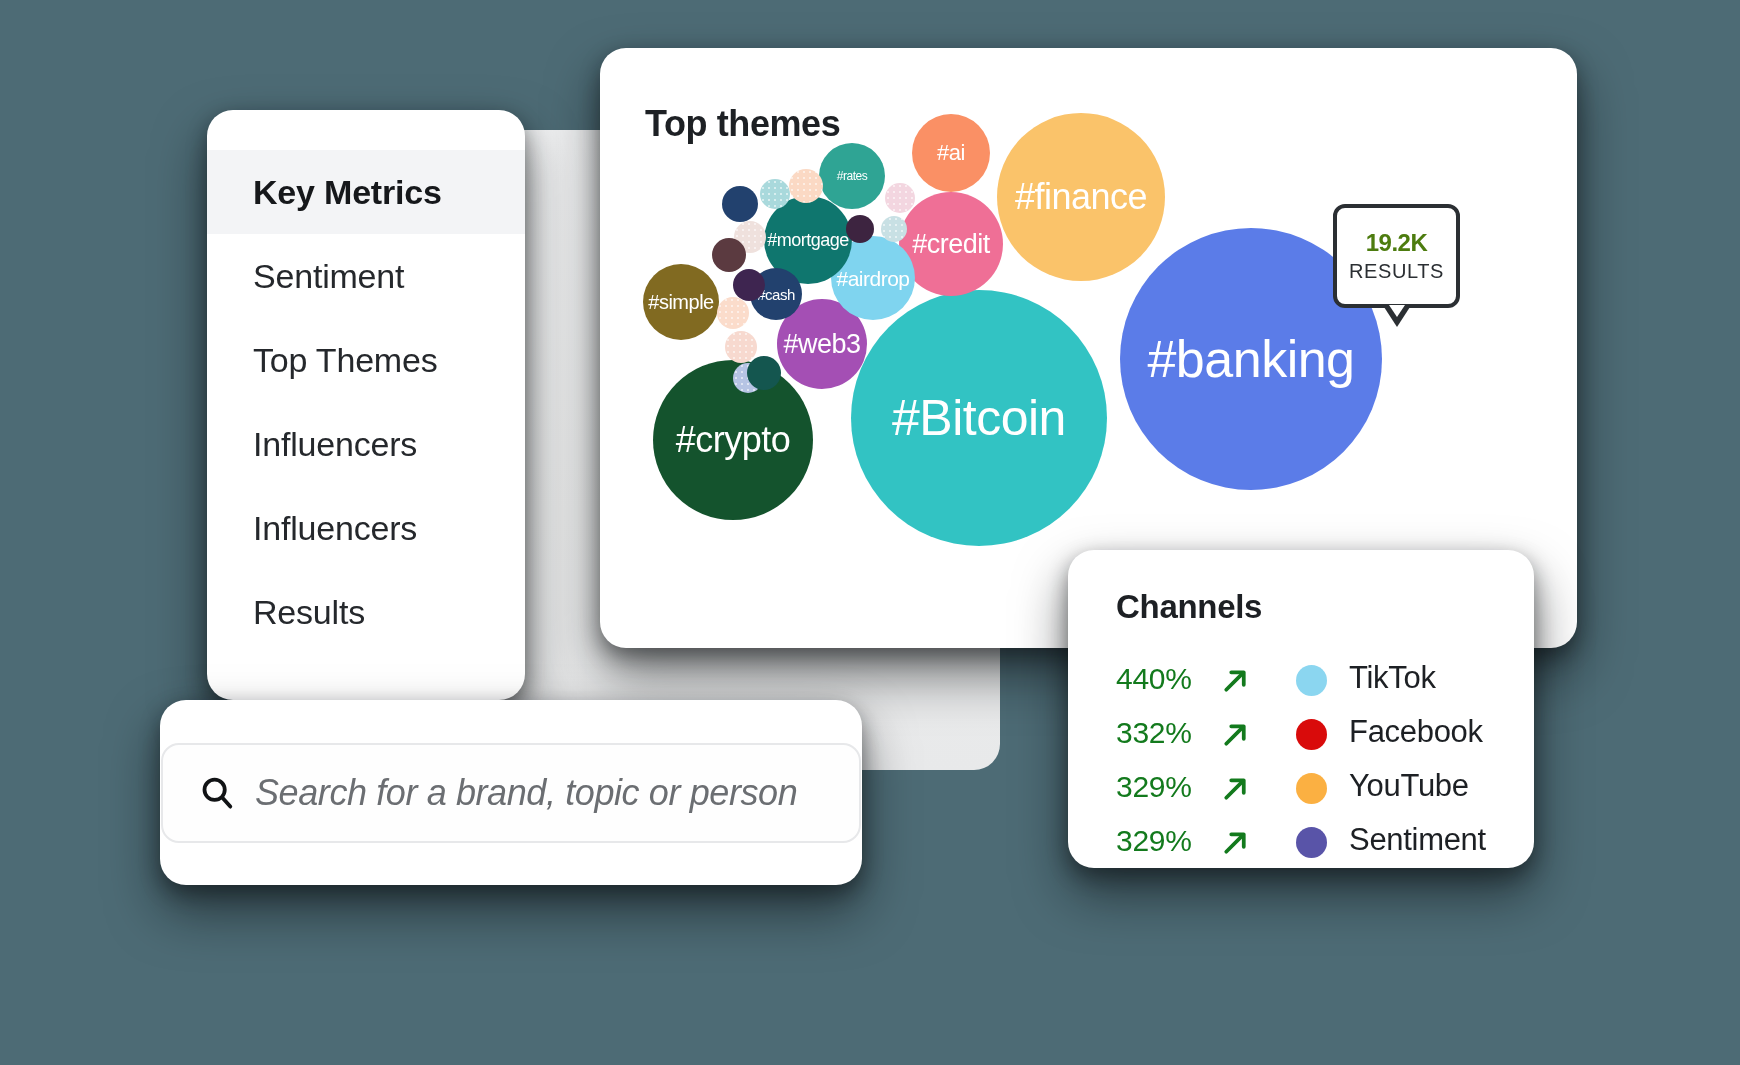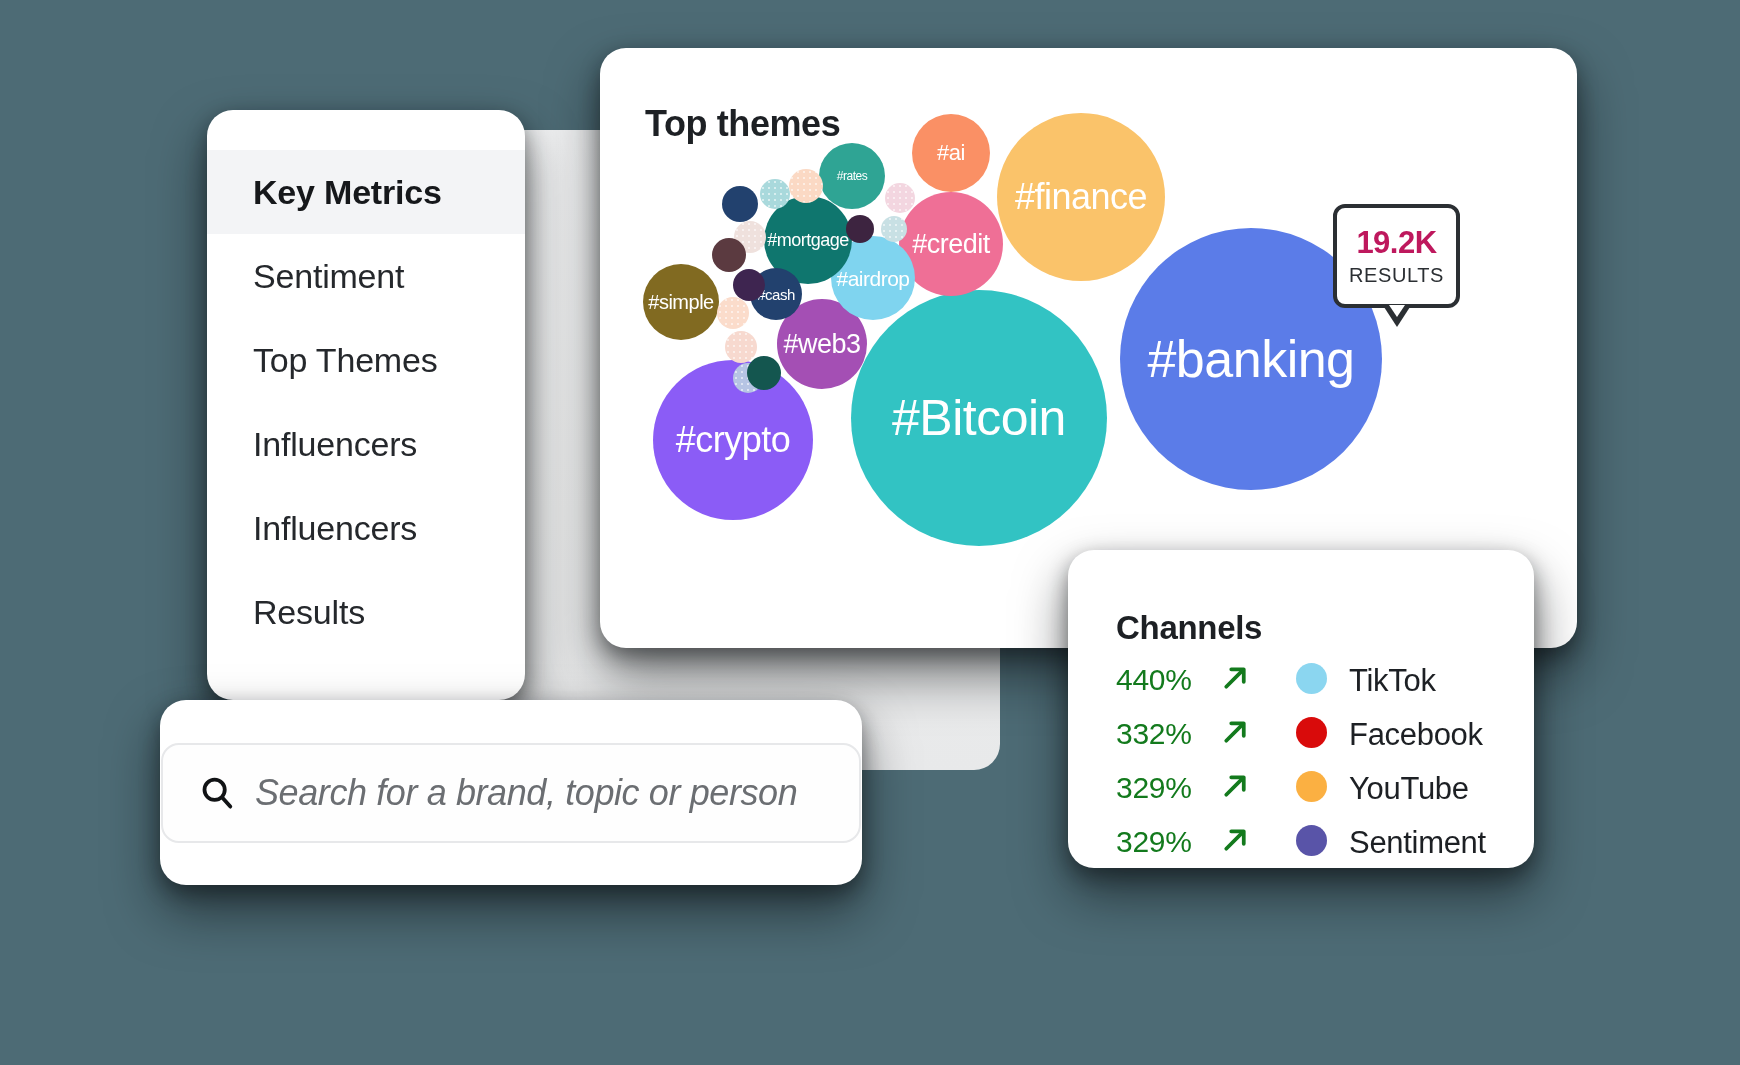--- a/index.html
+++ b/index.html
@@ -114,23 +114,23 @@
     background: #ffffff;
     border: 4px solid #2b2f33;
     border-radius: 12px;
     display: flex;
     flex-direction: column;
     align-items: center;
     justify-content: center;
     z-index: 40;
   }
   .results-tooltip .rt-value {
-    font-size: 31px;
+    font-size: 24px;
     font-weight: 700;
-    color: #be185d;
+    color: #4d7c0f;
     letter-spacing: -0.5px;
   }
   .results-tooltip .rt-label {
     font-size: 20px;
     font-weight: 400;
     color: #2b2f33;
     letter-spacing: 0.6px;
     margin-top: 3px;
   }
   .rt-pointer, .rt-pointer-fill {
@@ -152,33 +152,33 @@
     border-right: 8px solid transparent;
     border-top: 12px solid #ffffff;
   }
 
   
   .channels-card {
     left: 1068px;
     top: 550px;
     width: 466px;
     height: 318px;
-    padding: 59px 0 0 48px;
+    padding: 38px 0 0 48px;
     z-index: 50;
   }
   .channels-title {
     font-size: 33px;
     font-weight: 700;
     color: #1d2024;
     letter-spacing: -0.3px;
     margin-bottom: 16px;
   }
   .channel-row {
     display: flex;
-    align-items: flex-start;
+    align-items: flex-end;
     height: 54px;
   }
   .ch-pct {
     width: 104px;
     font-size: 30px;
     font-weight: 400;
     color: #137a1d;
     letter-spacing: -0.3px;
   }
   .ch-arrow {
@@ -268,21 +268,21 @@
     <div class="bubble-area" id="bubble-area">
         <div class="bubble" style="left: 520px; top: 180px; width: 262px; height: 262px; background: rgb(91, 124, 232); font-size: 52px;">
           <span>#banking</span>
         </div>
         <div class="bubble" style="left: 251px; top: 242px; width: 256px; height: 256px; background: rgb(50, 195, 195); font-size: 50px;">
           <span>#Bitcoin</span>
         </div>
         <div class="bubble" style="left: 397px; top: 65px; width: 168px; height: 168px; background: rgb(250, 195, 106); font-size: 36px;">
           <span>#finance</span>
         </div>
-        <div class="bubble" style="left: 53px; top: 312px; width: 160px; height: 160px; background: #8b5cf6; font-size: 36px;">
+        <div class="bubble" style="left: 53px; top: 312px; width: 160px; height: 160px; background: #14532d; font-size: 36px;">
           <span>#crypto</span>
         </div>
         <div class="bubble" style="left: 299px; top: 144px; width: 104px; height: 104px; background: rgb(239, 111, 150); font-size: 27px;">
           <span>#credit</span>
         </div>
         <div class="bubble" style="left: 312px; top: 66px; width: 78px; height: 78px; background: rgb(250, 144, 101); font-size: 22px;">
           <span>#ai</span>
         </div>
         <div class="bubble" style="left: 177px; top: 251px; width: 90px; height: 90px; background: rgb(164, 79, 180); font-size: 27px;">
           <span>#web3</span>

